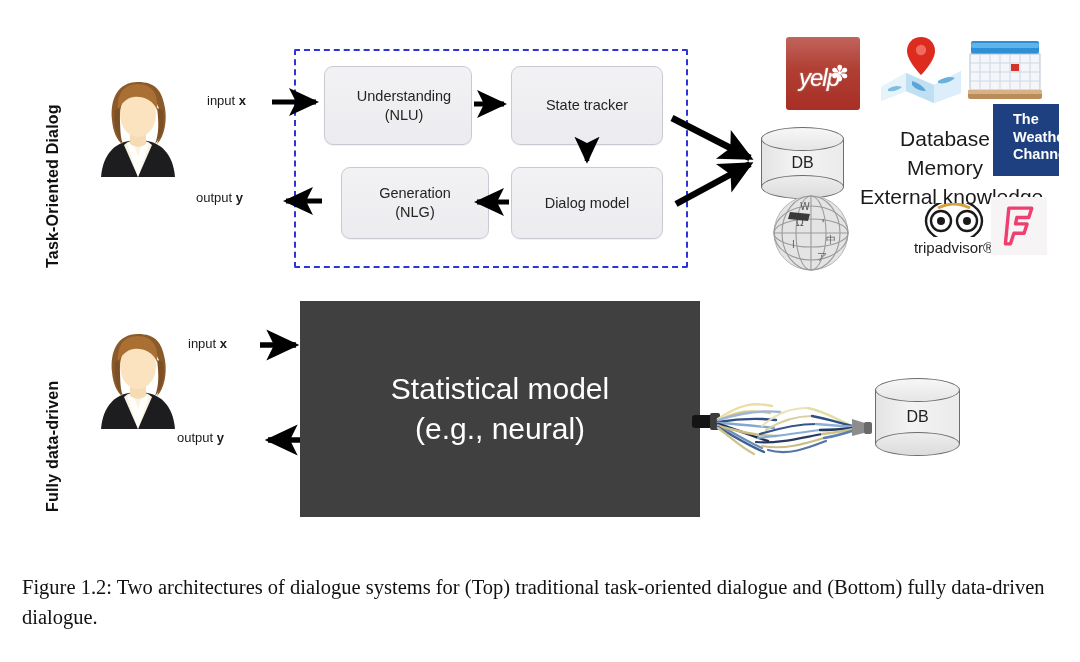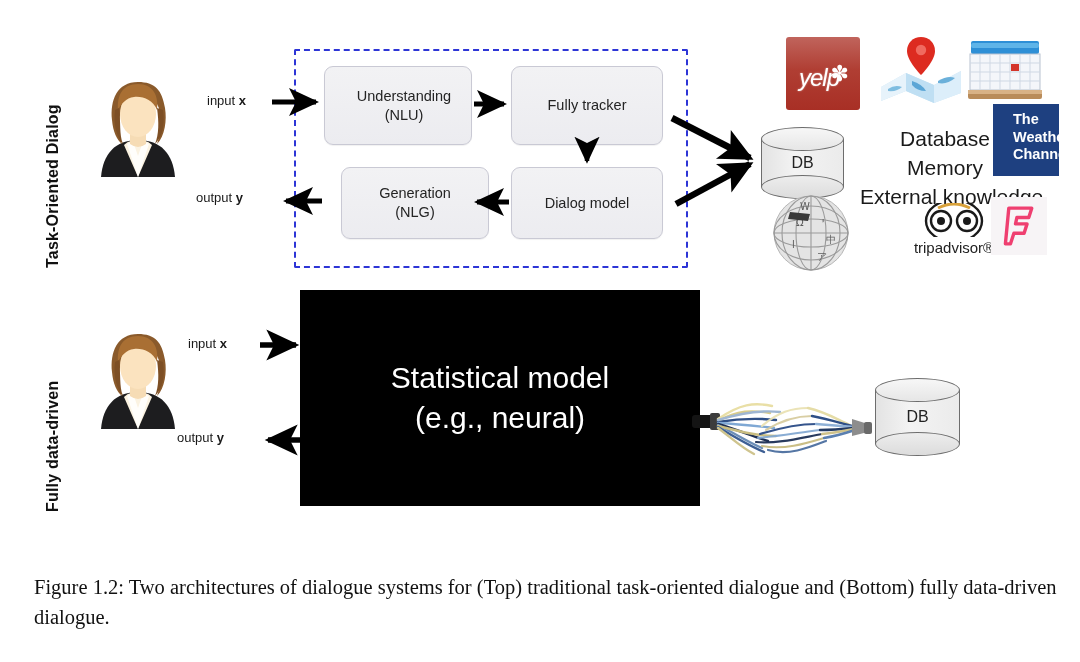--- a/index.html
+++ b/index.html
@@ -139,37 +139,37 @@
     position:absolute;left:-6px;bottom:-1px;width:124px;text-align:center;
     font-size:15px;color:#222;
   }
   #logo-foursquare{
     left:991px;top:197px;width:56px;height:58px;background:#f7f4f6;
     display:flex;align-items:center;justify-content:center;
   }
 
   
   #blue-box{
-    position:absolute;left:300px;top:290px;width:400px;height:216px;
-    background:#000000;
+    position:absolute;left:300px;top:301px;width:400px;height:216px;
+    background:#404040;
     display:flex;align-items:center;justify-content:center;
     text-align:center;
   }
   #blue-box .bb-text{
     color:#fff;font-size:30px;line-height:1.32;font-weight:normal;
   }
 
   
   #cable{ position:absolute;left:692px;top:386px;width:190px;height:80px; }
 
   
   #caption{
     position:absolute;left:22px;top:572px;width:1040px;
     font-family:"Liberation Serif", serif;
-    font-size:20.5px;color:#111;line-height:1.48;margin-left:12px;
+    font-size:20.5px;color:#111;line-height:1.48;
   }
 </style>
 </head>
 <body>
 
 <div id="figure">
 
   <div class="side-label" id="label-top">Task-Oriented Dialog</div>
 
   <div class="side-label" id="label-bottom">Fully data-driven</div>
@@ -203,21 +203,21 @@
 
   <div class="module" id="mod-nlu">
     <div>
       <div>Understanding</div>
       <div>(NLU)</div>
     </div>
   </div>
 
   <div class="module" id="mod-state">
     <div>
-      <div>Fully tracker</div>
+      <div>State tracker</div>
     </div>
   </div>
 
   <div class="module" id="mod-nlg">
     <div>
       <div>Generation</div>
       <div>(NLG)</div>
     </div>
   </div>
 

